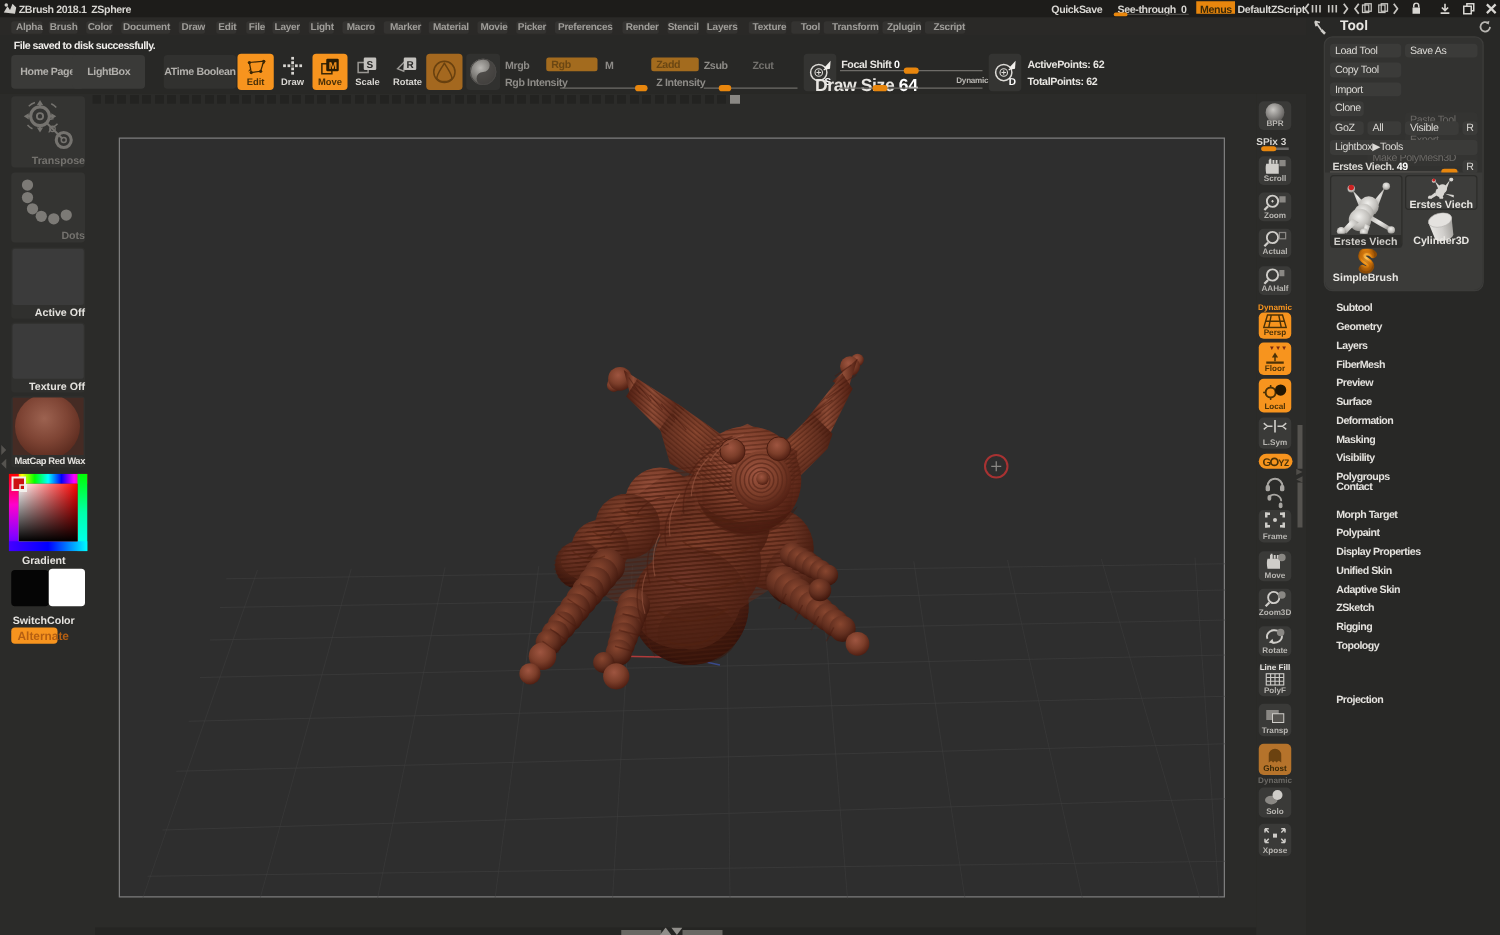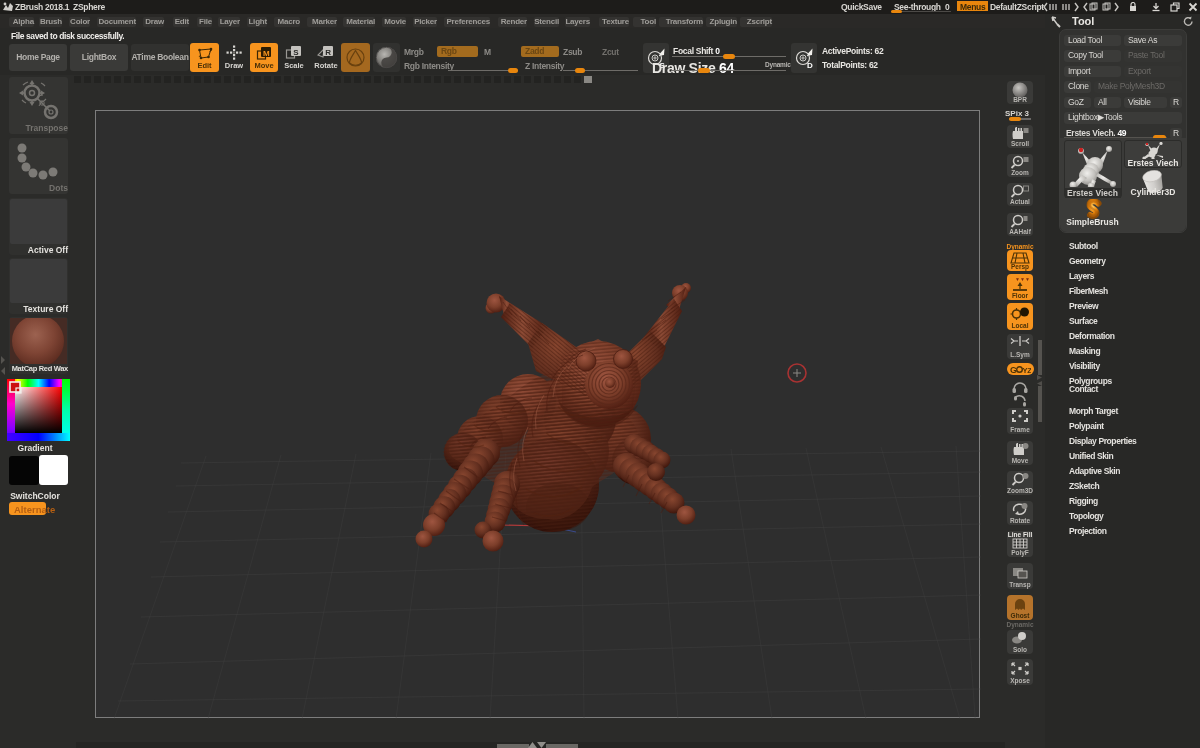--- a/index.html
+++ b/index.html
@@ -25,21 +25,21 @@
 #canvaszone { left:76px; top:75px; width:929px; height:673px; background:#2b2b29; }
 #canvas { position:absolute; left:19px; top:35px; width:885px; height:608px; background:#2e2e2e; border:1px solid #7d7d7d; }
 
 #rstrip { left:1005px; top:75px; width:40px; height:673px; background:#2b2b29; }
 .stile { position:absolute; left:2px; width:26px; background:#3a3a38; border-radius:4px; color:#b8b6b2; text-align:center; }
 .stile .slab { position:absolute; bottom:1px; width:100%; font-size:6.5px; font-weight:bold; }
 .stile.orange { background:#f7941e; color:#4c3207; }
 
 #rpanel { left:1045px; top:14px; width:155px; height:734px; background:#282826; }
 .rbtn { position:absolute; background:#3b3b39; border-radius:3px; color:#dbd9d5; font-size:8.5px; font-weight:normal; letter-spacing:-0.3px; padding-left:4px; line-height:11.5px; height:11.5px; }
-.rbtn.dim { color:#6c6a67; }
+.rbtn.dim { color:#6c6a67;margin-top:40px; }
 .rmenu { position:absolute; left:24px; color:#e4e2de; font-size:8.5px; font-weight:bold; letter-spacing:-0.4px; white-space:nowrap; }
 </style>
 </head>
 <body>
 
 <div class="abs" id="titlebar">
   <svg class="abs" style="left:2px;top:1px" width="12" height="12" viewBox="0 0 12 12">
       <path d="M1 9 L4 4 L6 7 L8 2 L11 5 L10 10 Z" fill="#cfcdc9"></path>
       <circle cx="3" cy="3" r="1.4" fill="#cfcdc9"></circle>
     </svg>
@@ -115,21 +115,21 @@
   <div class="mitem" style="left:706px;width:31px">Zplugin</div>
   <div class="mitem" style="left:740px;width:32px">Zscript</div>
 </div>
 
 <div class="abs" id="msgrow">
   <div class="abs b" style="left:11px;top:3px;color:#efedea;font-size:8.5px;letter-spacing:-0.4px">File saved to disk successfully.</div>
 </div>
 
 <div class="abs" id="toolbar" style="left:0;top:42px;width:1045px;height:33px;background:#282826">
   <div class="shelfbtn" style="left:9px;top:1.5px;width:58px;height:27px;line-height:27px">Home Page</div>
-  <div class="shelfbtn" style="left:70px;top:1.5px;width:58px;height:27px;line-height:27px">LightBox</div>
+  <div class="shelfbtn" style="left:58px;top:1.5px;width:58px;height:27px;line-height:27px">LightBox</div>
   <div class="shelfbtn" style="left:131px;top:1.5px;width:58px;height:27px;line-height:27px;background:#31312f">ATime Boolean</div>
 
   <div class="abs" style="left:190px;top:0.5px;width:29px;height:29px;background:#f7941e;border-radius:3px">
     <svg class="abs" style="left:6px;top:4px" width="18" height="13" viewBox="0 0 18 13">
         <path d="M3.5 3 L15 2 L12.5 10 L5 11 Z" fill="none" stroke="#3a2605" stroke-width="1"></path>
         <circle cx="3.5" cy="3" r="1.3" fill="#3a2605"></circle>
         <circle cx="15" cy="2" r="1.3" fill="#3a2605"></circle>
         <circle cx="12.5" cy="10" r="1.3" fill="#3a2605"></circle>
         <circle cx="5" cy="11" r="1.3" fill="#3a2605"></circle>
         <path d="M13.5 4.5 l2.5 -1.5 M4.5 8 l-1.5 2" stroke="#3a2605" stroke-width="0.8"></path>
@@ -943,14 +943,14 @@
   <div class="rmenu" style="top:362px">Polygroups</div>
   <div class="rmenu" style="top:370px">Contact</div>
   <div class="rmenu" style="top:392px">Morph Target</div>
   <div class="rmenu" style="top:407px">Polypaint</div>
   <div class="rmenu" style="top:422px">Display Properties</div>
   <div class="rmenu" style="top:437px">Unified Skin</div>
   <div class="rmenu" style="top:452px">Adaptive Skin</div>
   <div class="rmenu" style="top:467px">ZSketch</div>
   <div class="rmenu" style="top:482px">Rigging</div>
   <div class="rmenu" style="top:497px">Topology</div>
-  <div class="rmenu" style="top:512px">Projection</div>
+  <div class="rmenu" style="top:540px">Projection</div>
 </div>
 
 </body></html>

